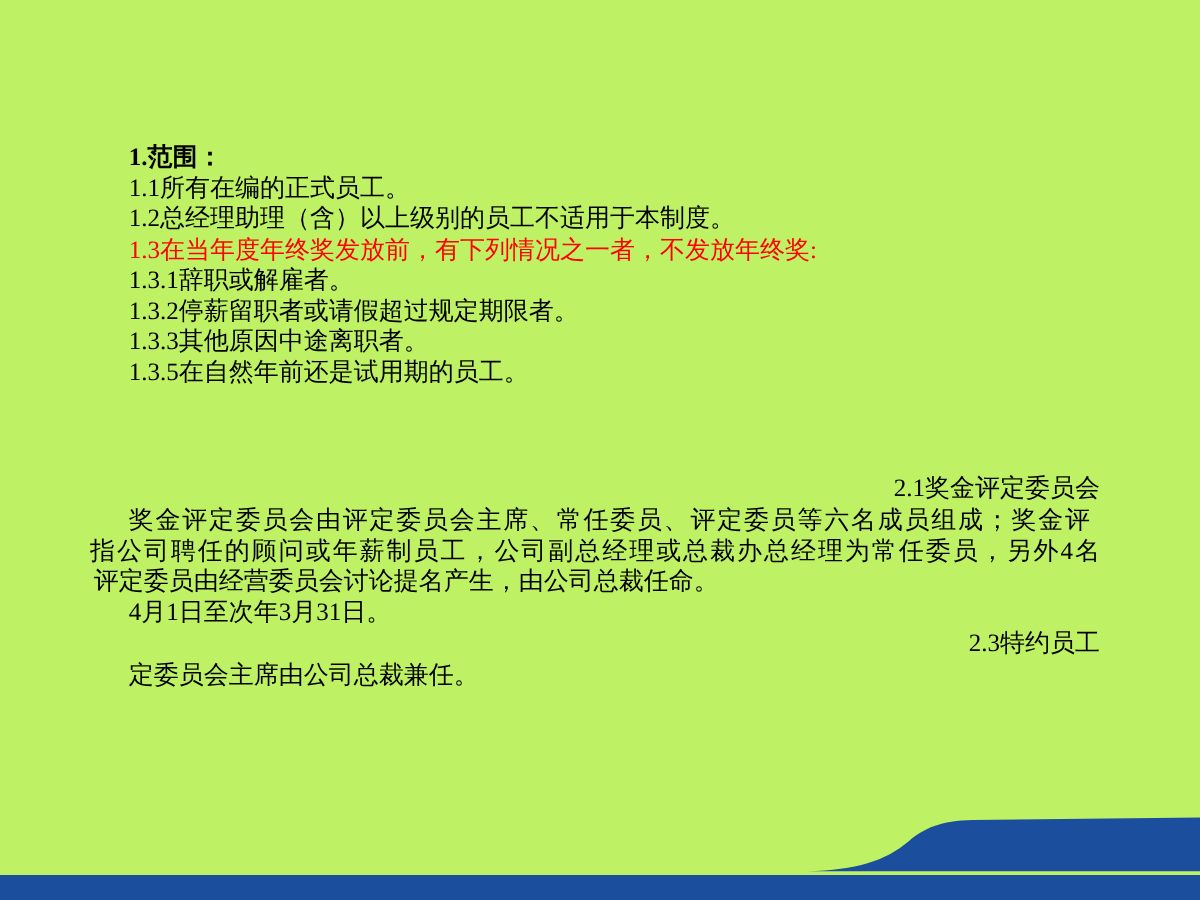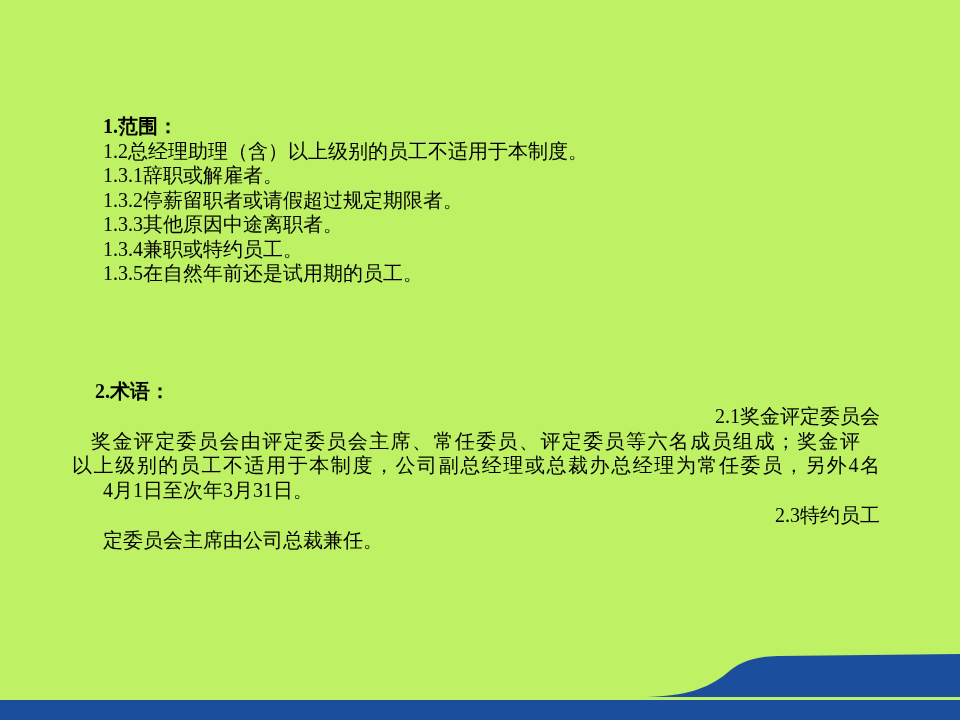--- a/index.html
+++ b/index.html
@@ -16,46 +16,47 @@
   .section2{left:72px;top:379px;line-height:24.8px;}
   .line{height:inherit;}
   .heading{font-weight:bold;}
   .red{color:#ff0000;}
   
   .ind-head{margin-left:23px;}
   .ind-item{margin-left:21px;text-align:right;}
   .ind-para-cont{margin-left:3px;}
   .ind-sub{margin-left:31px;}
   
-  .just-a{margin-left:19px;width:769px;text-align:justify;text-align-last:justify;}
+  .just-a{margin-left:31px;width:769px;text-align:justify;text-align-last:justify;}
   .just-b{margin-left:0;width:808px;text-align:justify;text-align-last:justify;}
   
   .footer{position:absolute;left:0;top:645px;width:960px;height:75px;}
   .footer svg{position:absolute;left:0;top:0;display:block;}
 </style>
 </head>
 <body>
 
 <div class="slide">
 
   <div class="text-block section1">
     <div class="line heading">1.范围：</div>
+    <div class="line">1.1所有在编的正式员工。</div>
     <div class="line">1.2总经理助理（含）以上级别的员工不适用于本制度。</div>
+    <div class="line red">1.3在当年度年终奖发放前，有下列情况之一者，不发放年终奖:</div>
     <div class="line">1.3.1辞职或解雇者。</div>
     <div class="line">1.3.2停薪留职者或请假超过规定期限者。</div>
     <div class="line">1.3.3其他原因中途离职者。</div>
-    <div class="line">1.3.4兼职或特约员工。</div>
     <div class="line">1.3.5在自然年前还是试用期的员工。</div>
   </div>
 
   <div class="text-block section2">
-    <div class="line heading ind-head">2.术语：</div>
     <div class="line ind-item">2.1奖金评定委员会</div>
     <div class="line just-a">奖金评定委员会由评定委员会主席、常任委员、评定委员等六名成员组成；奖金评</div>
-    <div class="line just-b">以上级别的员工不适用于本制度，公司副总经理或总裁办总经理为常任委员，另外4名</div>
+    <div class="line just-b">指公司聘任的顾问或年薪制员工，公司副总经理或总裁办总经理为常任委员，另外4名</div>
+    <div class="line ind-para-cont">评定委员由经营委员会讨论提名产生，由公司总裁任命。</div>
     <div class="line ind-sub">4月1日至次年3月31日。</div>
     <div class="line ind-item">2.3特约员工</div>
     <div class="line ind-sub">定委员会主席由公司总裁兼任。</div>
   </div>
 
   <div class="footer">
     <svg width="960" height="75" viewBox="0 0 960 75">
       <path d="M646 52 C 685 51, 708 44, 727 28 C 739 17.5, 753 11.5, 778 11 L 960 9 L 960 52 Z" fill="#1b4f9e"></path>
       <rect x="0" y="55" width="960" height="20" fill="#1b4f9e"></rect>
     </svg>

